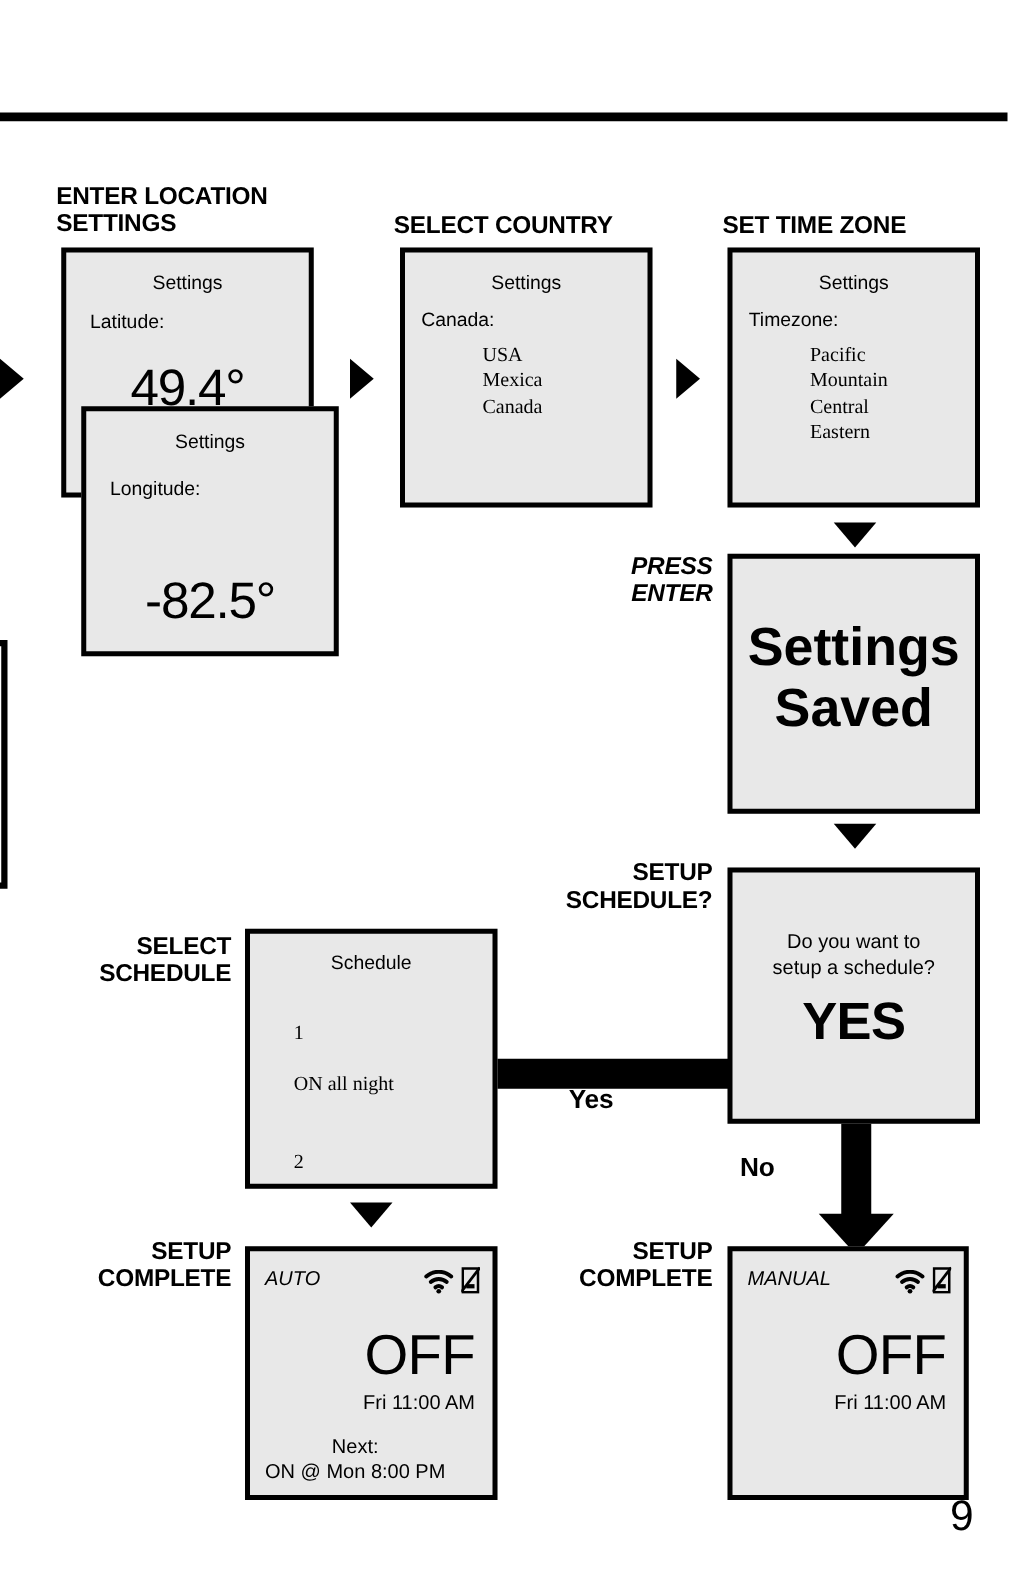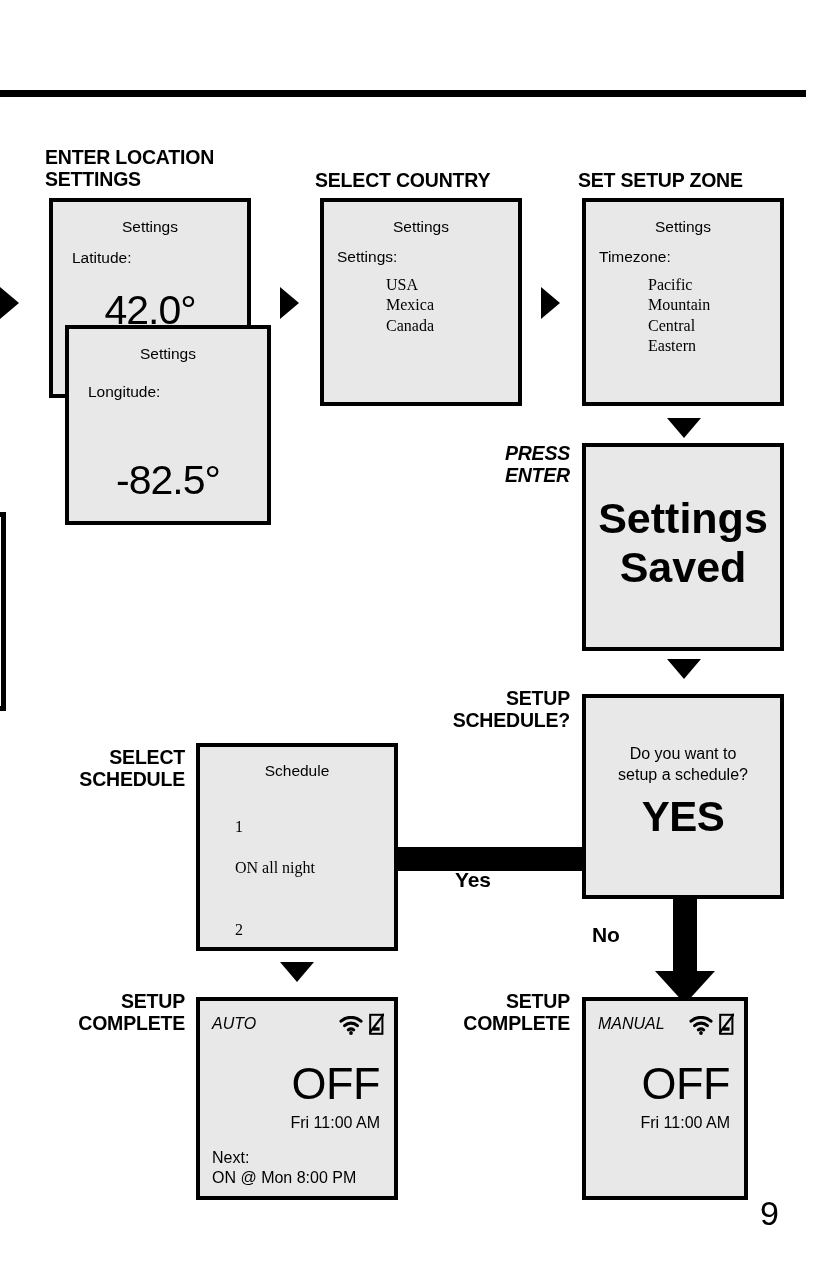--- a/index.html
+++ b/index.html
@@ -159,46 +159,46 @@
 <div id="page-number">9</div>
 
 <div class="caption" style="left:45px; top:147px; width:210px;">ENTER LOCATION
 SETTINGS</div>
 
 <div class="arrow-right-tri" style="left:0px; top:287px;"></div>
 
 <div class="screen" style="left:49px; top:198px; width:202px; height:200px;">
   <div class="scr-title" style="position:absolute; left:0; right:0; top:17px;">Settings</div>
   <div class="scr-label" style="position:absolute; left:19px; top:48px;">Latitude:</div>
-  <div class="scr-big" style="position:absolute; left:0; right:0; top:88px;">42.0°</div>
+  <div class="scr-big" style="position:absolute; left:0; right:0; top:88px;">49.4°</div>
 </div>
 
 <div class="screen" style="left:65px; top:325px; width:206px; height:200px;">
   <div class="scr-title" style="position:absolute; left:0; right:0; top:17px;">Settings</div>
   <div class="scr-label" style="position:absolute; left:19px; top:55px;">Longitude:</div>
   <div class="scr-big" style="position:absolute; left:0; right:0; top:85px;margin-top:46px;">-82.5°</div>
 </div>
 
 <div class="arrow-right-tri" style="left:280px; top:287px;"></div>
 
 <div class="caption" style="left:315px; top:170px; width:210px;">SELECT COUNTRY</div>
 
 <div class="screen" style="left:320px; top:198px; width:202px; height:208px;">
   <div class="scr-title" style="position:absolute; left:0; right:0; top:17px;">Settings</div>
-  <div class="scr-label" style="position:absolute; left:13px; top:47px;">Settings:</div>
+  <div class="scr-label" style="position:absolute; left:13px; top:47px;">Canada:</div>
   <div class="scr-list" style="position:absolute; left:62px; top:73px;">
     <div>USA</div>
     <div>Mexica</div>
     <div>Canada</div>
   </div>
 </div>
 
 <div class="arrow-right-tri" style="left:541px; top:287px;"></div>
 
-<div class="caption" style="left:578px; top:170px; width:210px;">SET SETUP ZONE</div>
+<div class="caption" style="left:578px; top:170px; width:210px;">SET TIME ZONE</div>
 
 <div class="screen" style="left:582px; top:198px; width:202px; height:208px;">
   <div class="scr-title" style="position:absolute; left:0; right:0; top:17px;">Settings</div>
   <div class="scr-label" style="position:absolute; left:13px; top:47px;">Timezone:</div>
   <div class="scr-list" style="position:absolute; left:62px; top:73px;">
     <div>Pacific</div>
     <div>Mountain</div>
     <div>Central</div>
     <div>Eastern</div>
   </div>
@@ -284,28 +284,28 @@
         <svg width="15" height="22" viewBox="0 0 15 22">
           <rect x="1.2" y="1.8" width="12.2" height="19" stroke="#000" stroke-width="2" fill="none"></rect>
           <rect x="4.0" y="14.3" width="6.6" height="3.4" fill="#000"></rect>
           <line x1="0" y1="20.5" x2="15" y2="1.0" stroke="#000" stroke-width="2.2"></line>
         </svg>
       </span>
     </span>
   </div>
   <div class="bigoff" style="top:60px;">OFF</div>
   <div class="timeline" style="top:114px;">Fri  11:00 AM</div>
-  <div class="nextblock" style="top:147px;">Next:
+  <div class="nextblock" style="top:147px;text-align:center;">Next:
 ON @ Mon 8:00 PM</div>
 </div>
 
 <div class="caption right" style="left:430px; top:991px; width:140px;">SETUP
 COMPLETE</div>
 
-<div class="screen" style="left:582px; top:997px; width:166px; height:203px;">
+<div class="screen" style="left:582px; top:997px; width:193px; height:203px;">
   <div class="statusbar">
     <span class="mode-text">MANUAL</span>
     <span class="status-icons">
       <span style="display:inline-block;width:24px;height:19px;">
         <svg width="24" height="19" viewBox="0 0 24 19">
           <path d="M2.0 5.2 A15 15 0 0 1 22.0 5.2" stroke="#000" stroke-width="3.1" fill="none" stroke-linecap="round"></path>
           <path d="M5.6 9.6 A9.6 9.6 0 0 1 18.4 9.6" stroke="#000" stroke-width="3.1" fill="none" stroke-linecap="round"></path>
           <path d="M9.3 13.9 A4.3 4.3 0 0 1 14.7 13.9" stroke="#000" stroke-width="3.1" fill="none" stroke-linecap="round"></path>
           <circle cx="12" cy="17" r="1.9" fill="#000"></circle>
         </svg>

